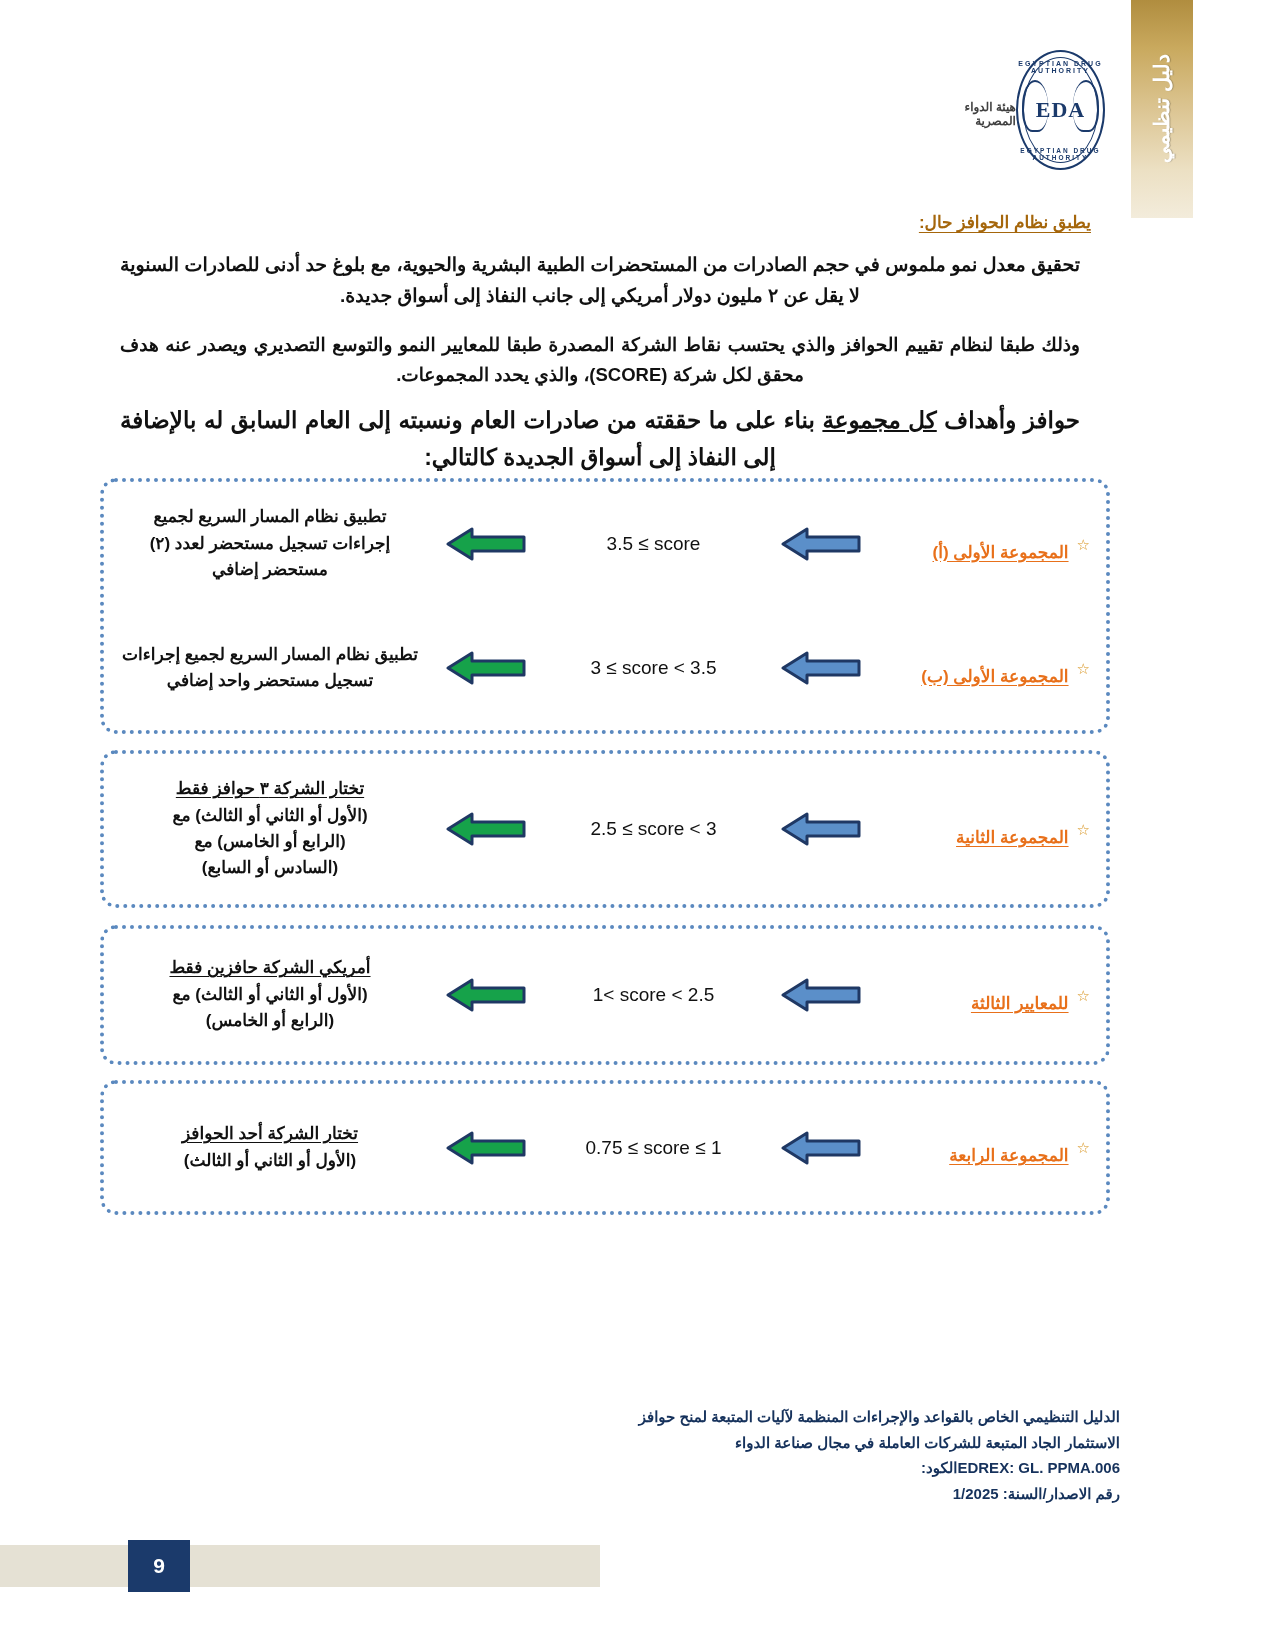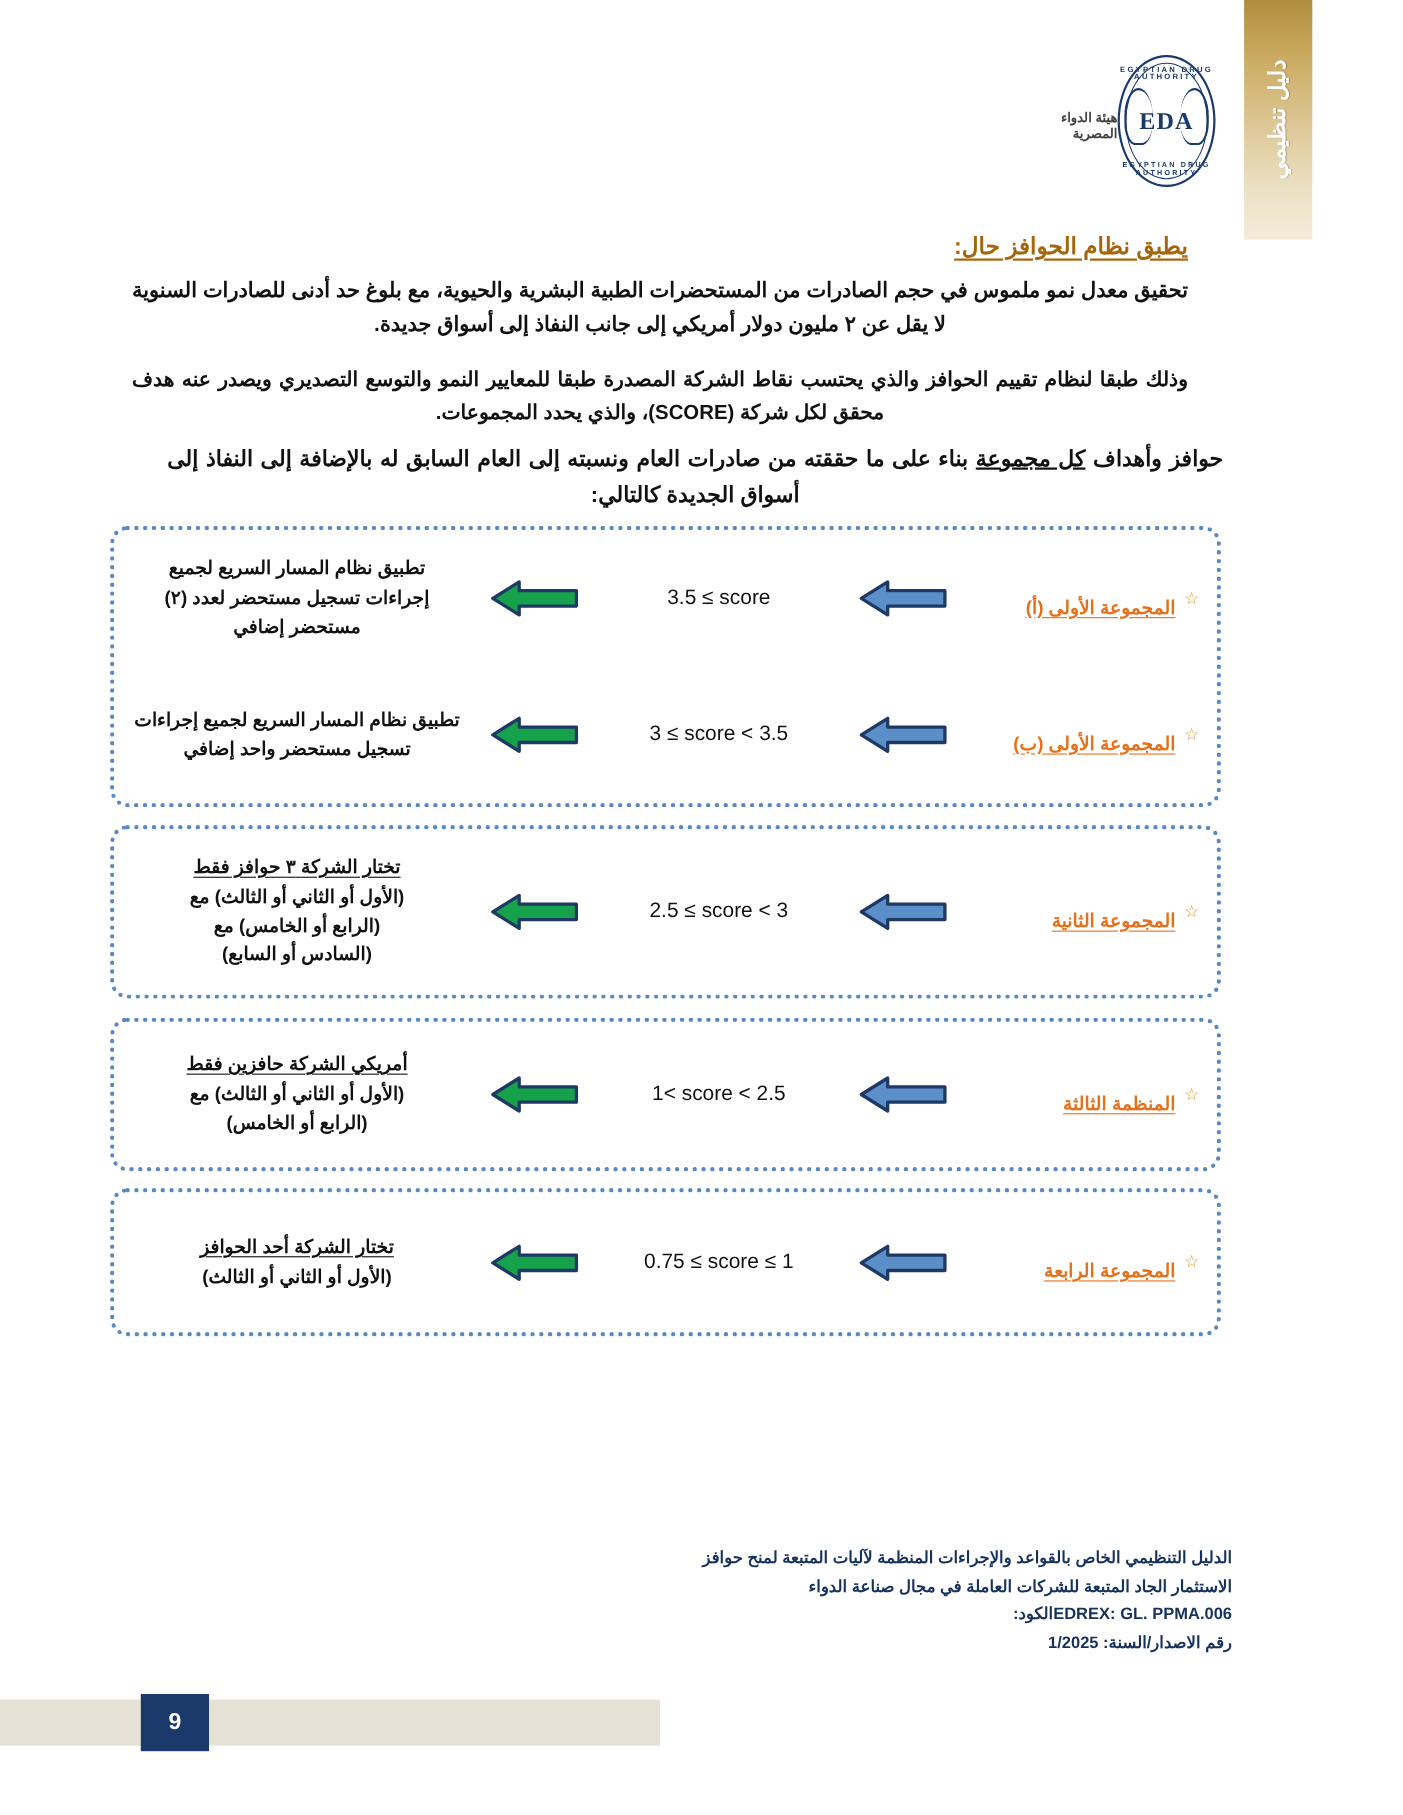--- a/index.html
+++ b/index.html
@@ -71,34 +71,34 @@
   .logo-seal .wing.l{ left:6px; border-right:none; }
   .logo-seal .wing.r{ right:6px; border-left:none; }
   .logo-ar{
     margin-top:8px; color:#404040; font-size:12px; font-weight:bold;
   }
 
   
   .content{ position:absolute; top:0; left:0; width:1275px; }
 
   .heading{
-    position:absolute; top:212px; left:120px; width:960px;
+    position:absolute; top:212px; left:131px; width:960px;
     text-align:right;
-    font-size:21px; font-weight:bold; color:#a5660b;
+    font-size:17px; font-weight:bold; color:#a5660b;
   }
   .heading u{ text-decoration:underline; text-underline-offset:4px; }
 
   .para{
     position:absolute; left:120px; width:960px;
     text-align:justify; text-align-last:center;
     color:#111; line-height:1.62;
   }
   .p1{ top:250px; font-size:19px; font-weight:bold; }
   .p2{ top:330px; font-size:18.5px; font-weight:bold; }
-  .p3{ top:402px; font-size:20px; font-weight:bold;margin-left:32px; }
+  .p3{ top:402px; font-size:23px; font-weight:bold; }
   .p3 u{ text-decoration:underline; }
 
   
   .box{
     position:absolute; left:100px; width:1010px;
     border:4px dotted #5b89bf;
     border-radius:16px;
     background:#ffffff;
   }
   .b1{ top:478px; height:256px; }
@@ -286,21 +286,21 @@
         <div>(الرابع أو الخامس) مع</div>
         <div>(السادس أو السابع)</div>
       </div>
     </div>
   </div>
 
   <div class="box b3">
     <div class="row">
       <div class="cell-group">
         <span class="star">☆</span>
-        <span class="group-label">المنظمة الثالثة</span>
+        <span class="group-label">للمعايير الثالثة</span>
       </div>
       <div class="cell-arrow">
         <span class="arrow">
           <svg width="80" height="34" viewBox="0 0 80 34">
               <path d="M26 2 L26 10 L78 10 L78 24 L26 24 L26 32 L2 17 Z" fill="#5b8fc9" stroke="#1f3864" stroke-width="3" stroke-linejoin="round"></path>
             </svg>
         </span>
       </div>
       <div class="cell-score">1&lt; score &lt; 2.5</div>
       <div class="cell-arrow">

